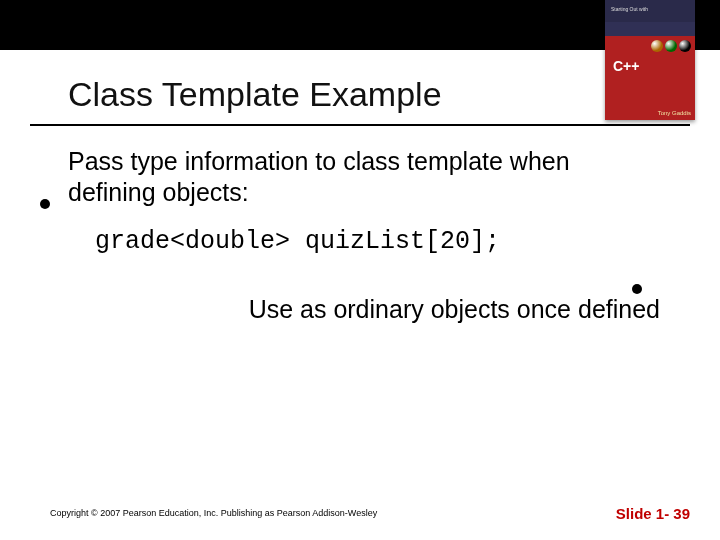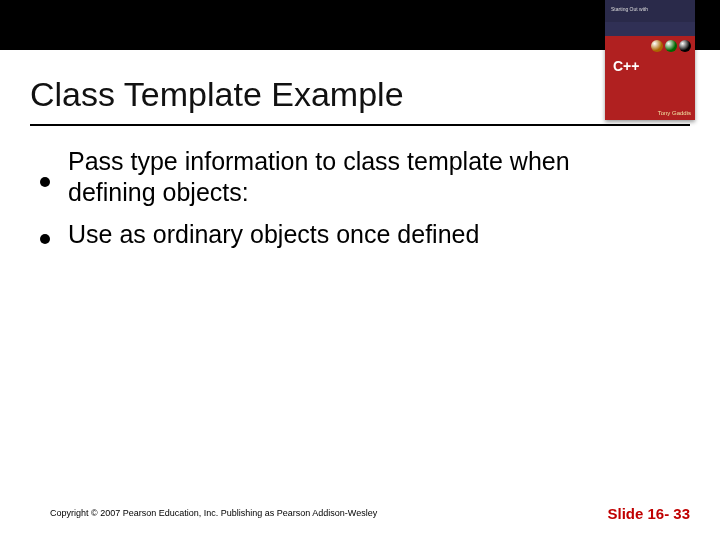--- a/index.html
+++ b/index.html
@@ -13,38 +13,39 @@
     position: relative;
     overflow: hidden;
   }
   .top-bar {
     width: 100%;
     height: 50px;
     background: #000;
   }
   .title-wrap {
     padding: 25px 30px 6px 30px;
+    margin-left: 38px;
   }
   .slide-title {
     font-size: 34px;
     font-weight: 400;
     color: #111;
     margin: 0;
   }
   .title-rule {
     margin: 4px 30px 0 30px;
     border: 0;
     border-top: 2px solid #000;
   }
   .content {
     padding: 20px 60px 0 40px;
   }
   .bullet-row {
     display: flex;
-    align-items: center;
+    align-items: flex-end;
     margin-bottom: 10px;
   }
   .bullet-dot {
     width: 10px;
     height: 10px;
     background: #000;
     border-radius: 50%;
     margin-top: 10px;
     margin-right: 18px;
     flex: 0 0 auto;
@@ -143,22 +144,23 @@
 </div>
 <hr class="title-rule">
 
 <div class="content">
 
   <div class="bullet-row">
     <div class="bullet-dot"></div>
     <div class="bullet-text">Pass type information to class template when defining objects:</div>
   </div>
 
+  <div class="code-block">grade&lt;double&gt; quizList[20];</div>
 
-  <div class="bullet-row" style="margin-top:10px;">
+  <div class="bullet-row" style="margin-top:10px;flex-direction:column;">
     <div class="bullet-dot"></div>
     <div class="bullet-text">Use as ordinary objects once defined</div>
   </div>
 
 </div>
 
 <div class="footer-left">Copyright © 2007 Pearson Education, Inc. Publishing as Pearson Addison-Wesley</div>
-<div class="footer-right">Slide 16- 33</div>
+<div class="footer-right">Slide 1- 39</div>
 
 </body></html>

